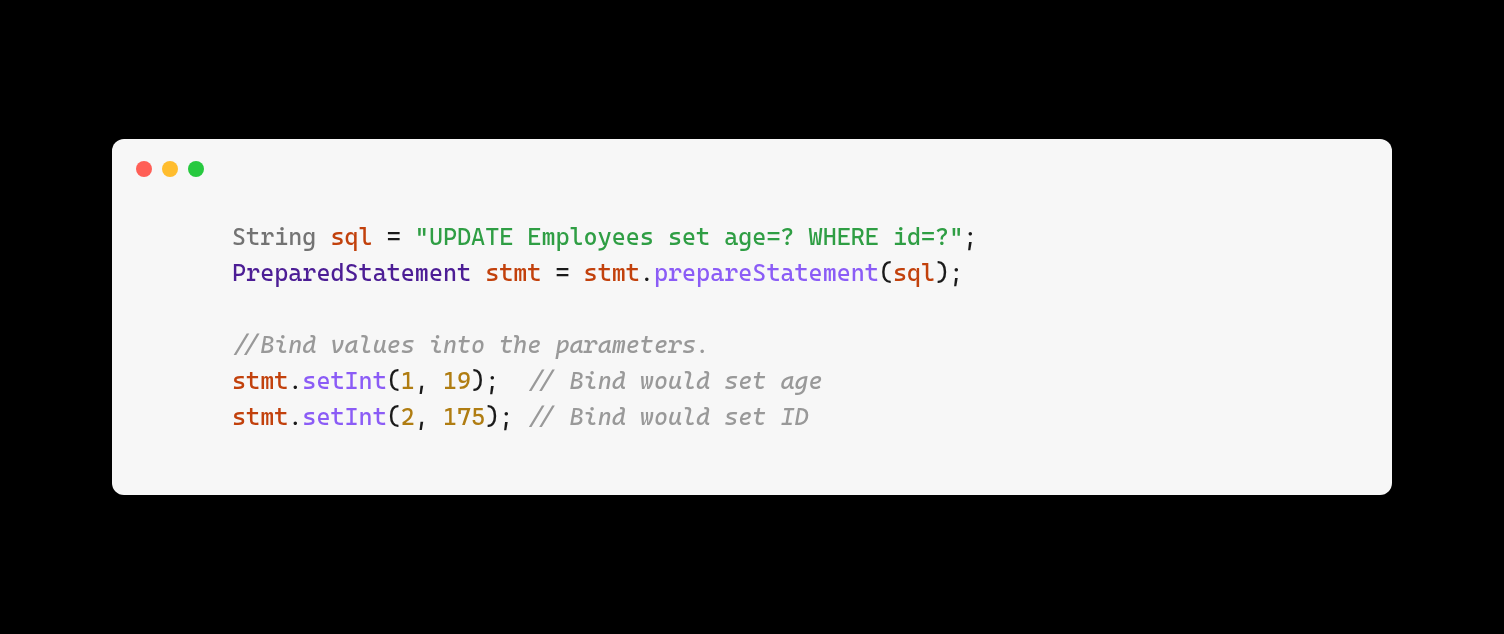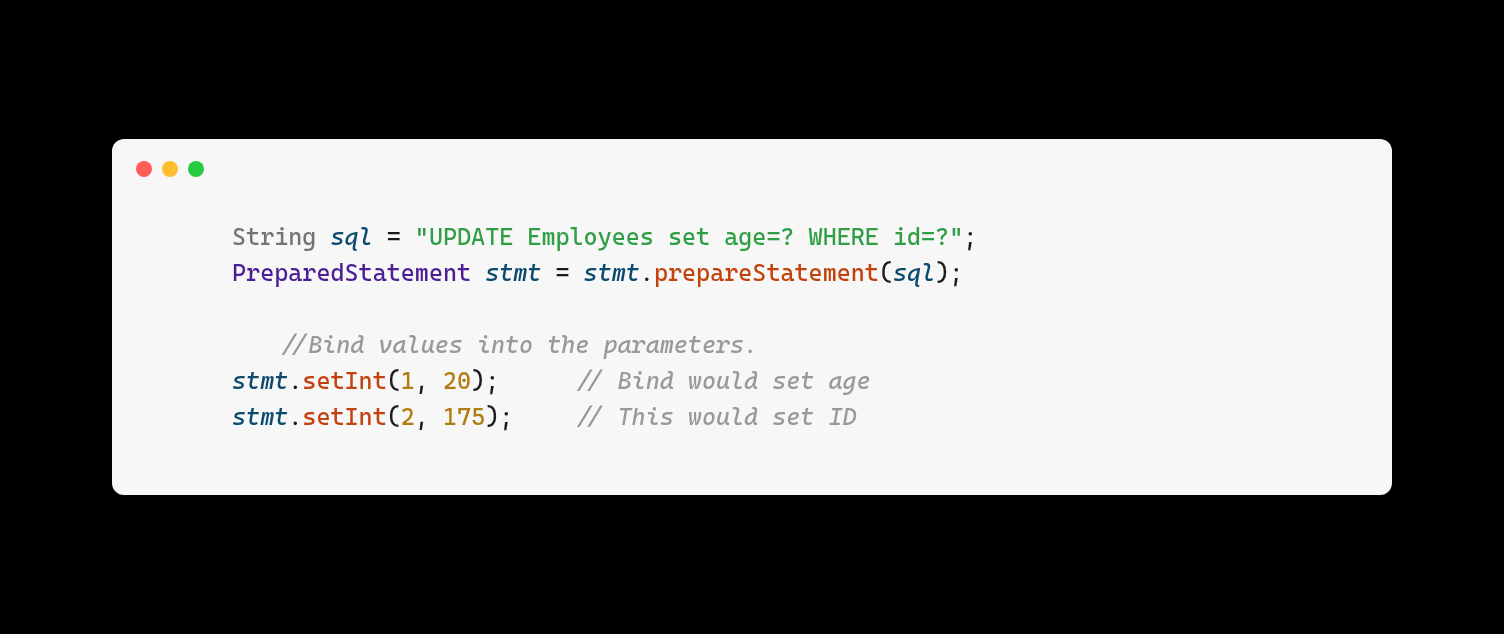--- a/index.html
+++ b/index.html
@@ -38,37 +38,37 @@
   .yellow { background: #ffbd2e; }
   .green { background: #27c93f; }
   .code-area {
     padding: 42px 0 0 120px;
     font-size: 24px;
     line-height: 1.5;
     white-space: pre;
     color: #1a1a1a;
   }
   .tok-type { color: #737373; }
-  .tok-var { color: #0c4a6e; font-style: italic; }
+  .tok-var { color: #c2410c; }
   .tok-op { color: #1a1a1a; }
   .tok-str { color: #2f9e44; }
   .tok-punct { color: #1a1a1a; }
   .tok-class { color: #4c1d95; }
-  .tok-method { color: #c2410c; text-align: right; }
+  .tok-method { color: #8b5cf6; text-align: right; }
   .tok-num { color: #b07d12; }
-  .tok-comment { color: #999999; font-style: italic; margin-left: 48px; }
+  .tok-comment { color: #999999; font-style: italic; }
 </style>
 </head>
 <body>
 
 <div class="window">
   <div class="titlebar">
     <div class="traffic-light red"></div>
     <div class="traffic-light yellow"></div>
     <div class="traffic-light green"></div>
   </div>
   <div class="code-area"><span><span class="tok-type">String</span> <span class="tok-var">sql</span><span class="tok-op"> = </span><span class="tok-str">"UPDATE Employees set age=? WHERE id=?"</span><span class="tok-punct">;</span></span>
 <span><span class="tok-class">PreparedStatement</span><span> </span><span class="tok-var">stmt</span><span class="tok-op"> = </span><span class="tok-var">stmt</span><span class="tok-punct">.</span><span class="tok-method">prepareStatement</span><span class="tok-punct">(</span><span class="tok-var">sql</span><span class="tok-punct">)</span><span class="tok-punct">;</span></span>
 
 <span><span class="tok-comment">//Bind values into the parameters.</span></span>
-<span><span class="tok-var">stmt</span><span class="tok-punct">.</span><span class="tok-method">setInt</span><span class="tok-punct">(</span><span class="tok-num">1</span><span class="tok-punct">, </span><span class="tok-num">20</span><span class="tok-punct">)</span><span class="tok-punct">;</span><span>  </span><span class="tok-comment">// Bind would set age</span></span>
-<span><span class="tok-var">stmt</span><span class="tok-punct">.</span><span class="tok-method">setInt</span><span class="tok-punct">(</span><span class="tok-num">2</span><span class="tok-punct">, </span><span class="tok-num">175</span><span class="tok-punct">)</span><span class="tok-punct">;</span><span> </span><span class="tok-comment">// This would set ID</span></span></div>
+<span><span class="tok-var">stmt</span><span class="tok-punct">.</span><span class="tok-method">setInt</span><span class="tok-punct">(</span><span class="tok-num">1</span><span class="tok-punct">, </span><span class="tok-num">19</span><span class="tok-punct">)</span><span class="tok-punct">;</span><span>  </span><span class="tok-comment">// Bind would set age</span></span>
+<span><span class="tok-var">stmt</span><span class="tok-punct">.</span><span class="tok-method">setInt</span><span class="tok-punct">(</span><span class="tok-num">2</span><span class="tok-punct">, </span><span class="tok-num">175</span><span class="tok-punct">)</span><span class="tok-punct">;</span><span> </span><span class="tok-comment">// Bind would set ID</span></span></div>
 </div>
 
 </body></html>

